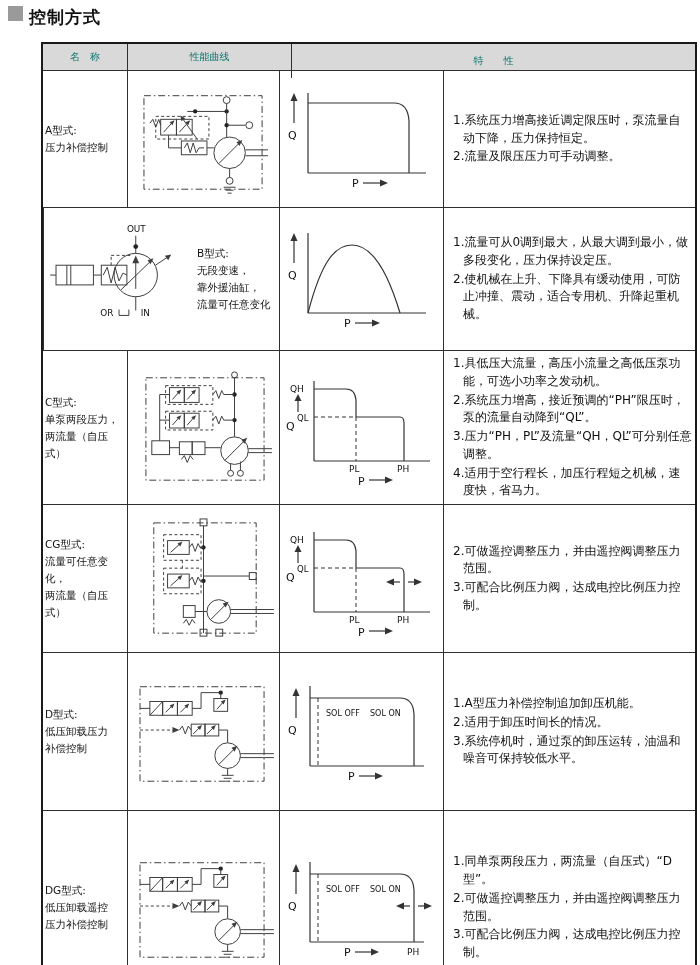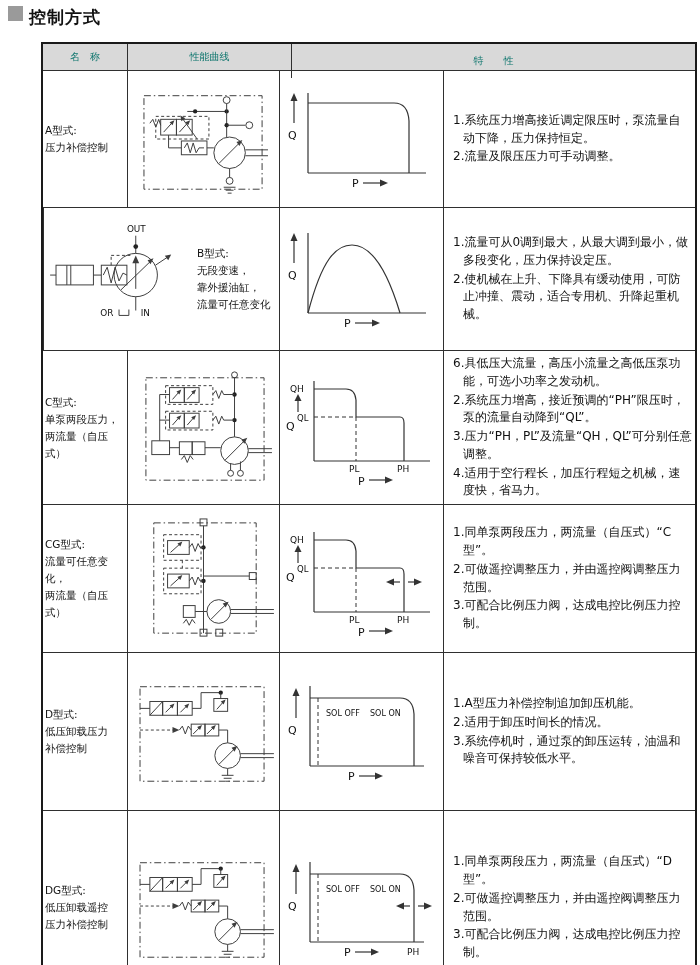--- a/index.html
+++ b/index.html
@@ -238,21 +238,21 @@
           <line class="ds" x1="30" y1="50" x2="72" y2="50"></line>
           <line class="ds" x1="72" y1="50" x2="72" y2="94"></line>
           <text x="65" y="105" font-size="9">PL</text>
           <text x="113" y="105" font-size="9">PH</text>
           <text x="74" y="118" font-size="11">P</text>
           <line x1="85" y1="113" x2="103" y2="113"></line>
             <polygon class="hd" points="109,113 101,109.5 101,116.5"></polygon>
         </svg>
       </div>
       <div class="cell c4">
-        <div class="feat">6.具低压大流量，高压小流量之高低压泵功能，可选小功率之发动机。</div>
+        <div class="feat">1.具低压大流量，高压小流量之高低压泵功能，可选小功率之发动机。</div>
         <div class="feat">2.系统压力增高，接近预调的“PH”限压时，泵的流量自动降到“QL”。</div>
         <div class="feat">3.压力“PH，PL”及流量“QH，QL”可分别任意调整。</div>
         <div class="feat">4.适用于空行程长，加压行程短之机械，速度快，省马力。</div>
       </div>
     </div>
 
     <div class="trow" style="height:148px">
       <div class="cell c1 cfirst">
         <div class="nm">
           <div>CG型式:</div>
@@ -311,21 +311,20 @@
           <line x1="124" y1="64" x2="133" y2="64"></line>
             <polygon class="hd" points="138,64 130,60.5 130,67.5"></polygon>
           <text x="65" y="105" font-size="9">PL</text>
           <text x="113" y="105" font-size="9">PH</text>
           <text x="74" y="118" font-size="11">P</text>
           <line x1="85" y1="113" x2="103" y2="113"></line>
             <polygon class="hd" points="109,113 101,109.5 101,116.5"></polygon>
         </svg>
       </div>
       <div class="cell c4">
-        <div class="feat">1.同单泵两段压力，两流量（自压式）“C型”。</div>
         <div class="feat">2.可做遥控调整压力，并由遥控阀调整压力范围。</div>
         <div class="feat">3.可配合比例压力阀，达成电控比例压力控制。</div>
       </div>
     </div>
 
     <div class="trow" style="height:158px">
       <div class="cell c1 cfirst">
         <div class="nm">
           <div>D型式:</div>
           <div>低压卸载压力</div>

